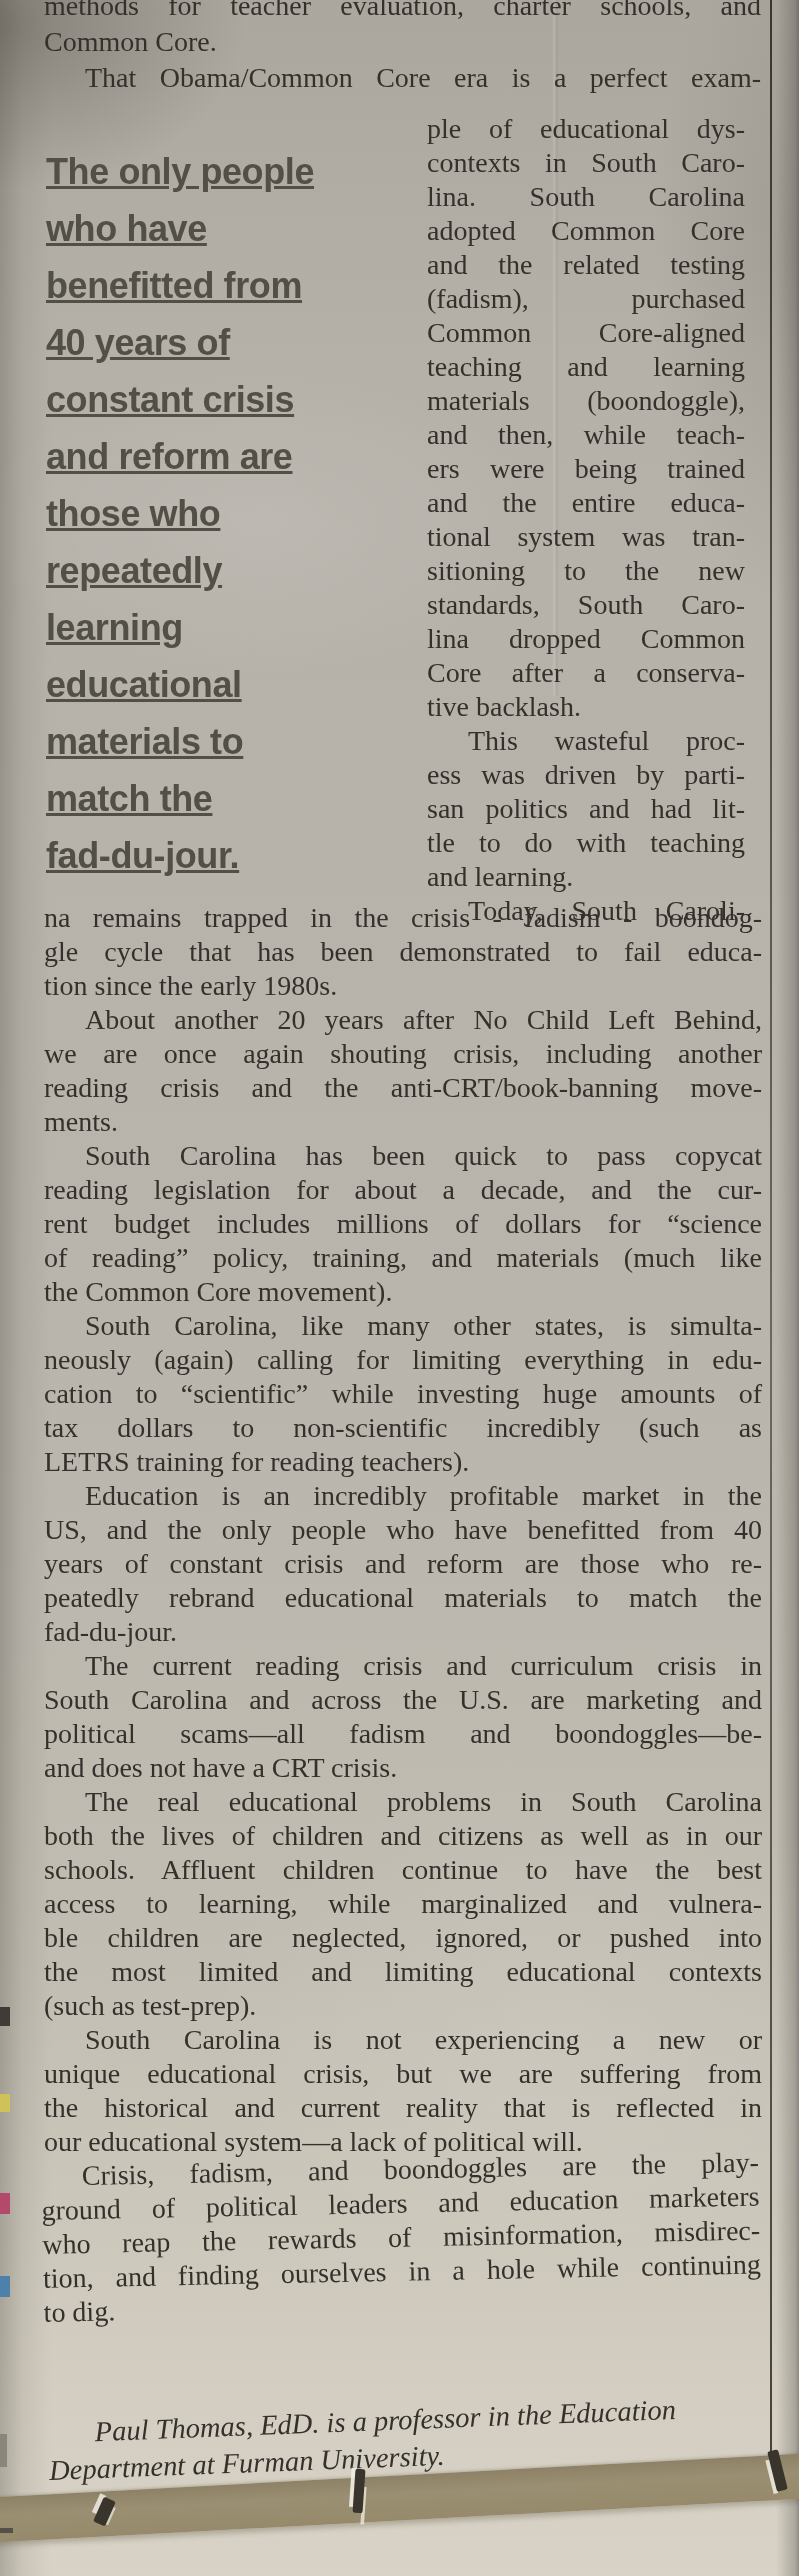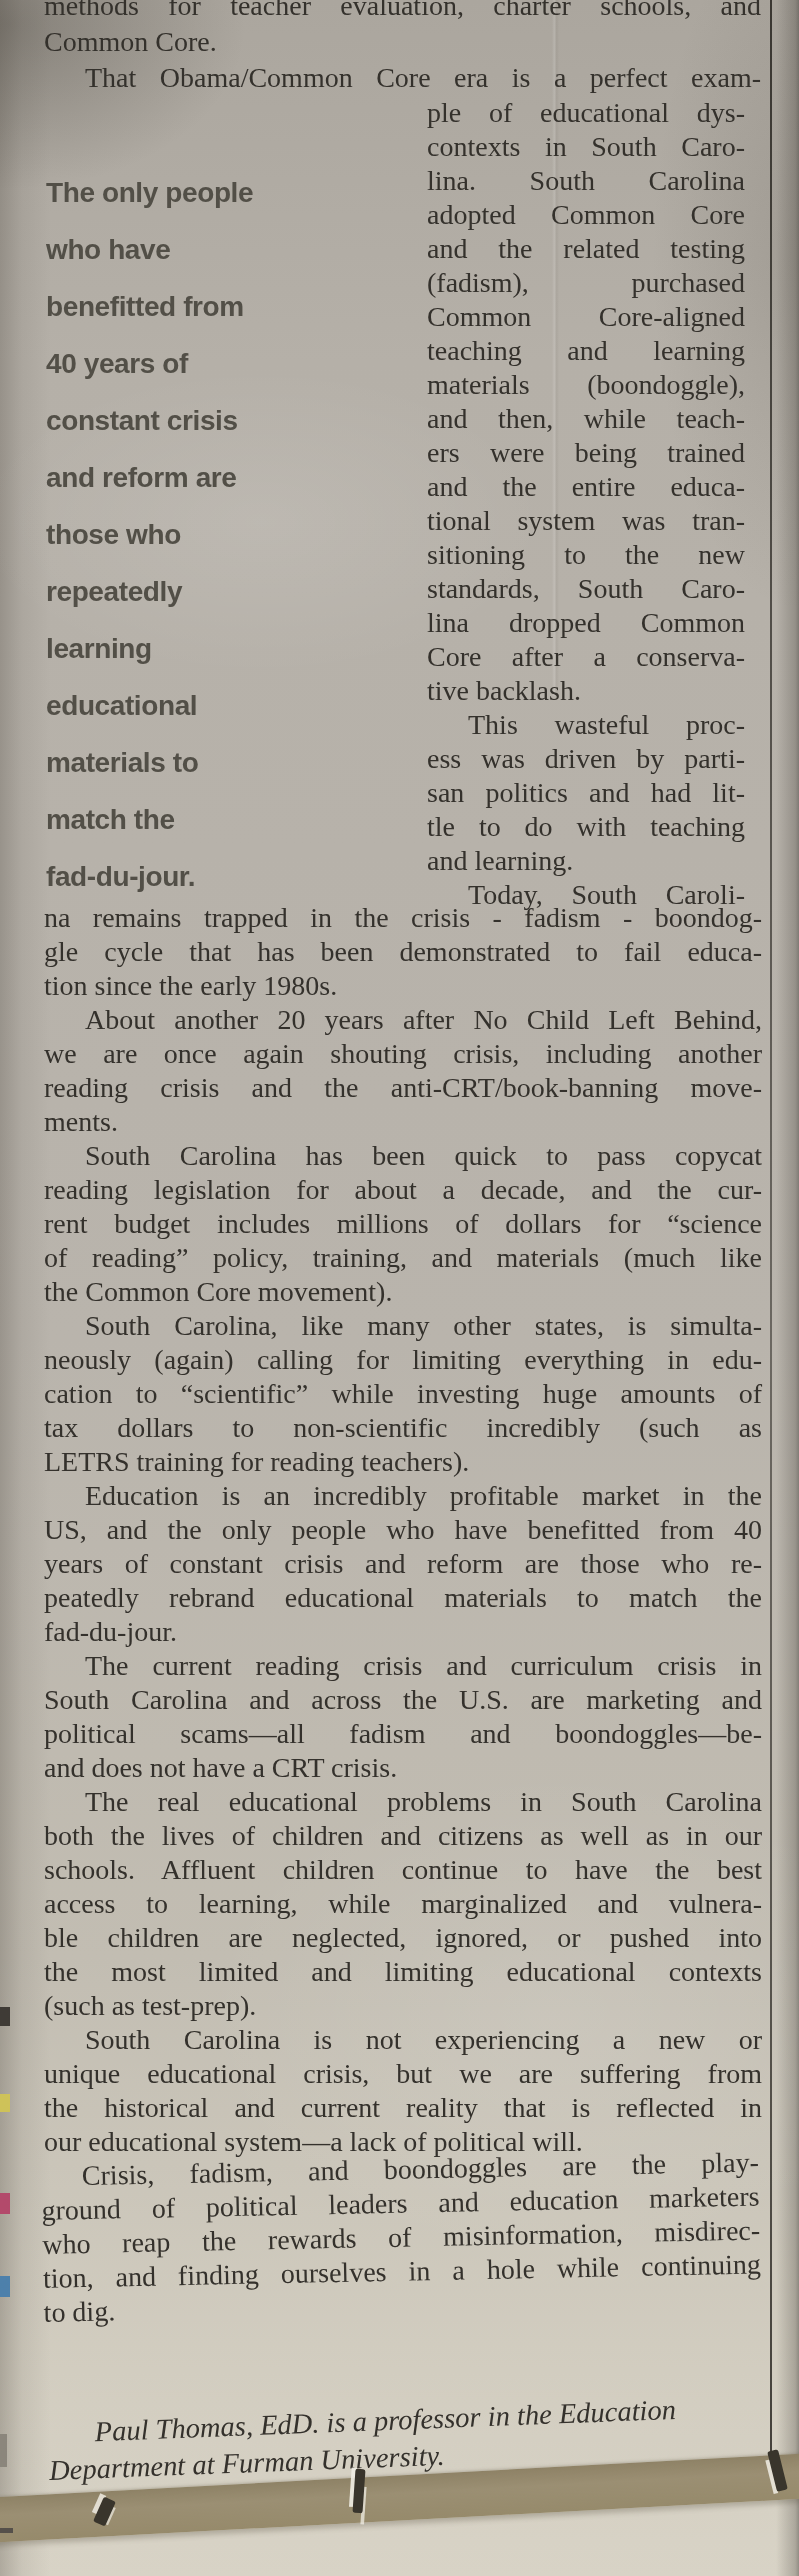--- a/index.html
+++ b/index.html
@@ -17,29 +17,29 @@
       linear-gradient(180deg,#aba69e 0%,#b5b0a8 14%,#b9b4ac 52%,#c2bdb2 76%,#d2cdc0 92%,#d8d3c6 100%);
   }
   
   .crease{position:absolute;top:0;left:552px;width:7.1px;height:696px;
     background:linear-gradient(90deg,transparent,rgba(255,255,255,.14),rgba(96,90,82,.10),transparent);}
   
   .rule{position:absolute;left:770px;top:0;width:2.4px;height:2457px;
     background:linear-gradient(180deg,rgba(43,40,35,.88),rgba(43,40,35,.55) 55%,rgba(43,40,35,.85));}
   
   .top-block{position:absolute;left:44px;top:-12px;width:717px;font-size:28px;line-height:36px;color:#34312c;}
-  .narrow-col{position:absolute;left:427px;top:96px;width:318px;font-size:28px;line-height:34px;color:#34312c;}
+  .narrow-col{position:absolute;left:427px;top:112px;width:318px;font-size:28px;line-height:34px;color:#34312c;}
   .full-col{position:absolute;left:44px;top:901px;width:718px;font-size:28px;line-height:34px;color:#34312c;}
   .line{text-align:justify;text-align-last:justify;}
   .line.indent{text-indent:41px;}
   .line.end{text-align-last:left;}
   .full-col .para:last-child{transform:rotate(-1.15deg);transform-origin:6% 100%;}
-  .pullquote{position:absolute;left:46px;top:164px;width:386px;
+  .pullquote{position:absolute;left:46px;top:143px;width:386px;
     font-family:"Liberation Sans","DejaVu Sans",sans-serif;font-weight:700;
-    font-size:28px;line-height:57px;color:#524f47;letter-spacing:-0.4px;}
+    font-size:36px;line-height:57px;color:#524f47;letter-spacing:-0.4px;text-decoration:underline;}
   .byline{position:absolute;left:47px;top:2415px;width:718px;font-style:italic;
     font-size:28.5px;line-height:37px;color:#34312c;transform:rotate(-2.2deg);transform-origin:0 0;}
   .byline .by-line.indent{text-indent:47px;}
   
   .band{position:absolute;left:-16px;top:2498px;width:848px;height:45px;
     transform:rotate(-3.1deg);transform-origin:0 50%;
     border-radius:9.5px 3.2px 4.7px 11px;
     background:linear-gradient(180deg,#8e8266 0%,#9b8f73 40%,#968a6b 100%);
     box-shadow:0 4px 5.5px rgba(92,86,70,.30), 0 -1.6px 2.4px rgba(120,112,92,.25);}
   

